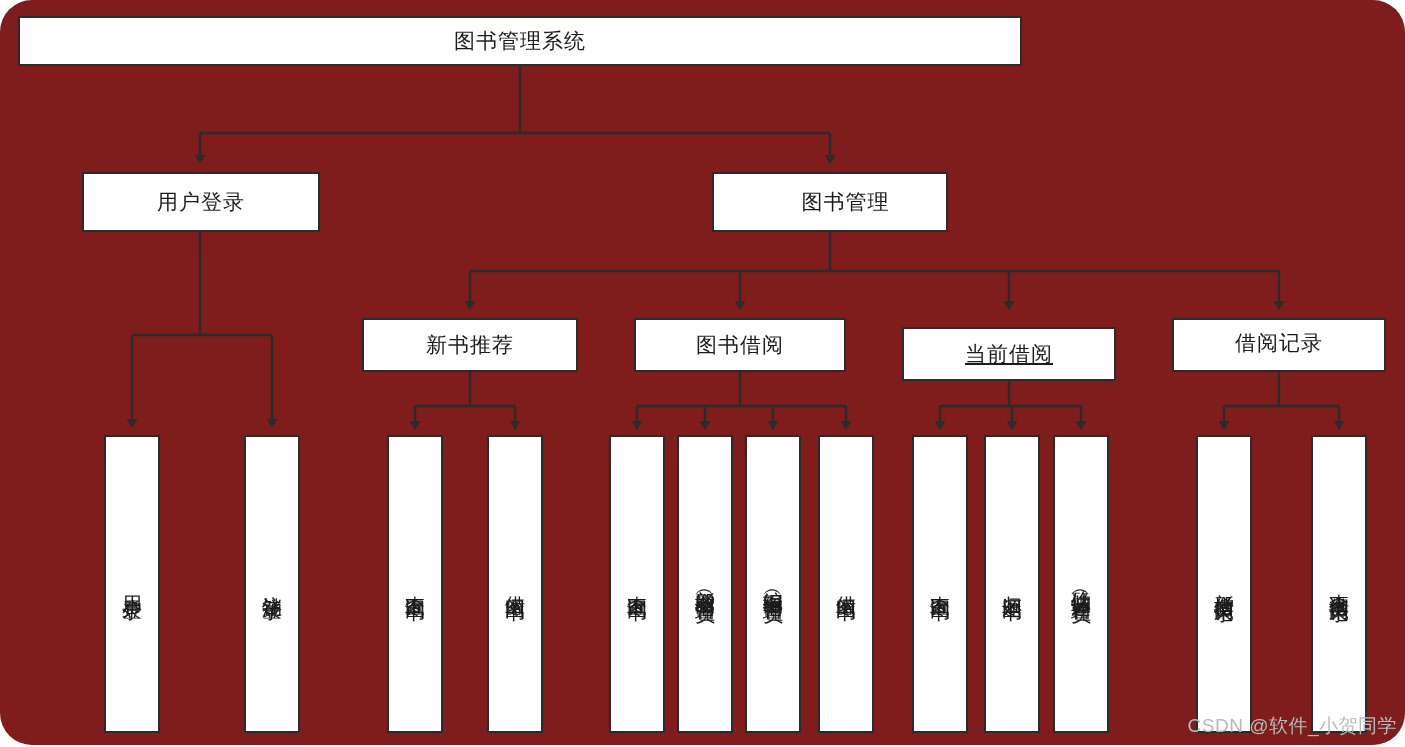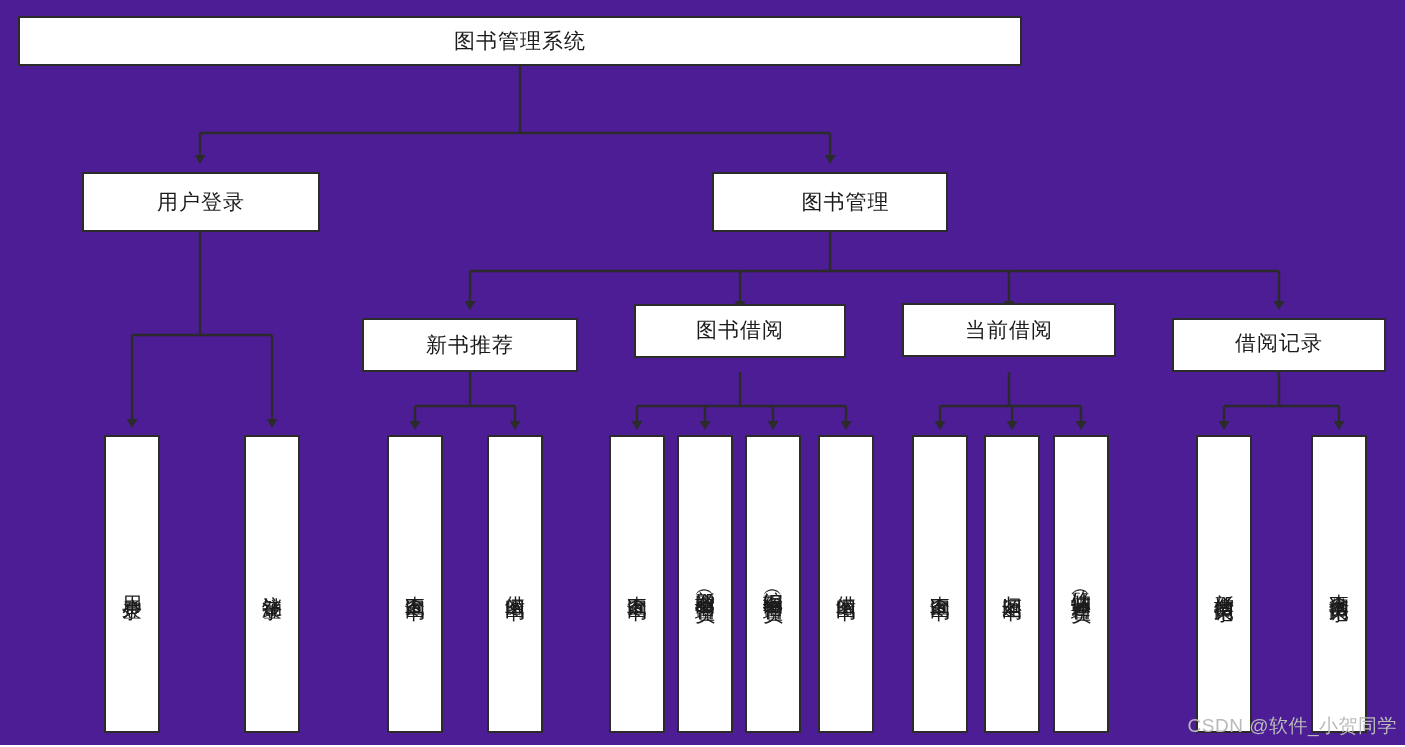--- a/index.html
+++ b/index.html
@@ -7,22 +7,23 @@
     padding: 0;
     background: #ffffff;
   }
   body {
     font-family: "Liberation Sans", "DejaVu Sans", sans-serif;
   }
   #canvas {
     position: relative;
     width: 1405px;
     height: 745px;
-    background: #4c1d95;
+    background: #7f1d1d;
     overflow: hidden;
+    border-radius: 32px;
   }
   svg#wires {
     position: absolute;
     left: 0;
     top: 0;
     width: 1405px;
     height: 747px;
     pointer-events: none;
   }
   .node {
@@ -129,24 +130,24 @@
       </div>
       <div class="node horiz" style="left: 82px; top: 172px; width: 238px; height: 60px;">
         <span>用户登录</span>
       </div>
       <div class="node horiz" style="left: 712px; top: 172px; width: 236px; height: 60px; padding-left: 31px;">
         <span>图书管理</span>
       </div>
       <div class="node horiz" style="left: 362px; top: 318px; width: 216px; height: 54px;">
         <span>新书推荐</span>
       </div>
-      <div class="node horiz" style="left: 634px; top: 304px; width: 212px; height: 54px; font-family: Liberation Serif, serif;">
+      <div class="node horiz" style="left: 634px; top: 318px; width: 212px; height: 54px;">
         <span>图书借阅</span>
       </div>
-      <div class="node horiz" style="left: 902px; top: 303px; width: 214px; height: 54px;">
+      <div class="node horiz" style="left: 902px; top: 327px; width: 214px; height: 54px; text-decoration: underline;">
         <span>当前借阅</span>
       </div>
       <div class="node horiz" style="left: 1172px; top: 318px; width: 214px; height: 54px; font-family: Liberation Mono, monospace;">
         <span>借阅记录</span>
       </div>
       <div class="node vert" style="left: 104px; top: 435px; width: 56px; height: 298px;">
         <span class="vtext">用户登录</span>
       </div>
       <div class="node vert" style="left: 244px; top: 435px; width: 56px; height: 298px;">
         <span class="vtext">注销登录</span>

